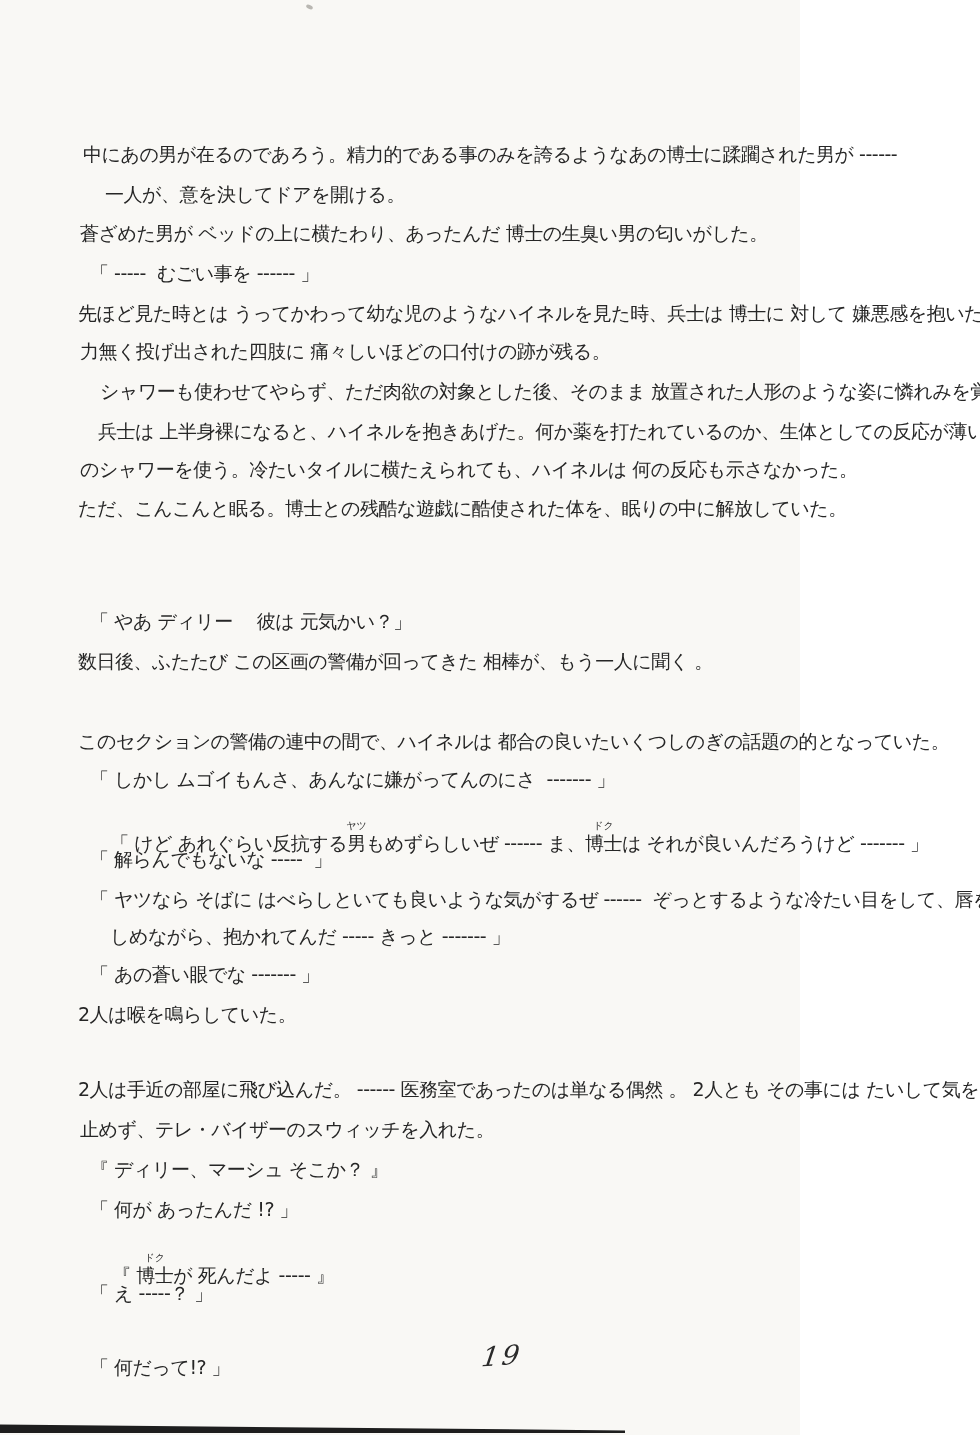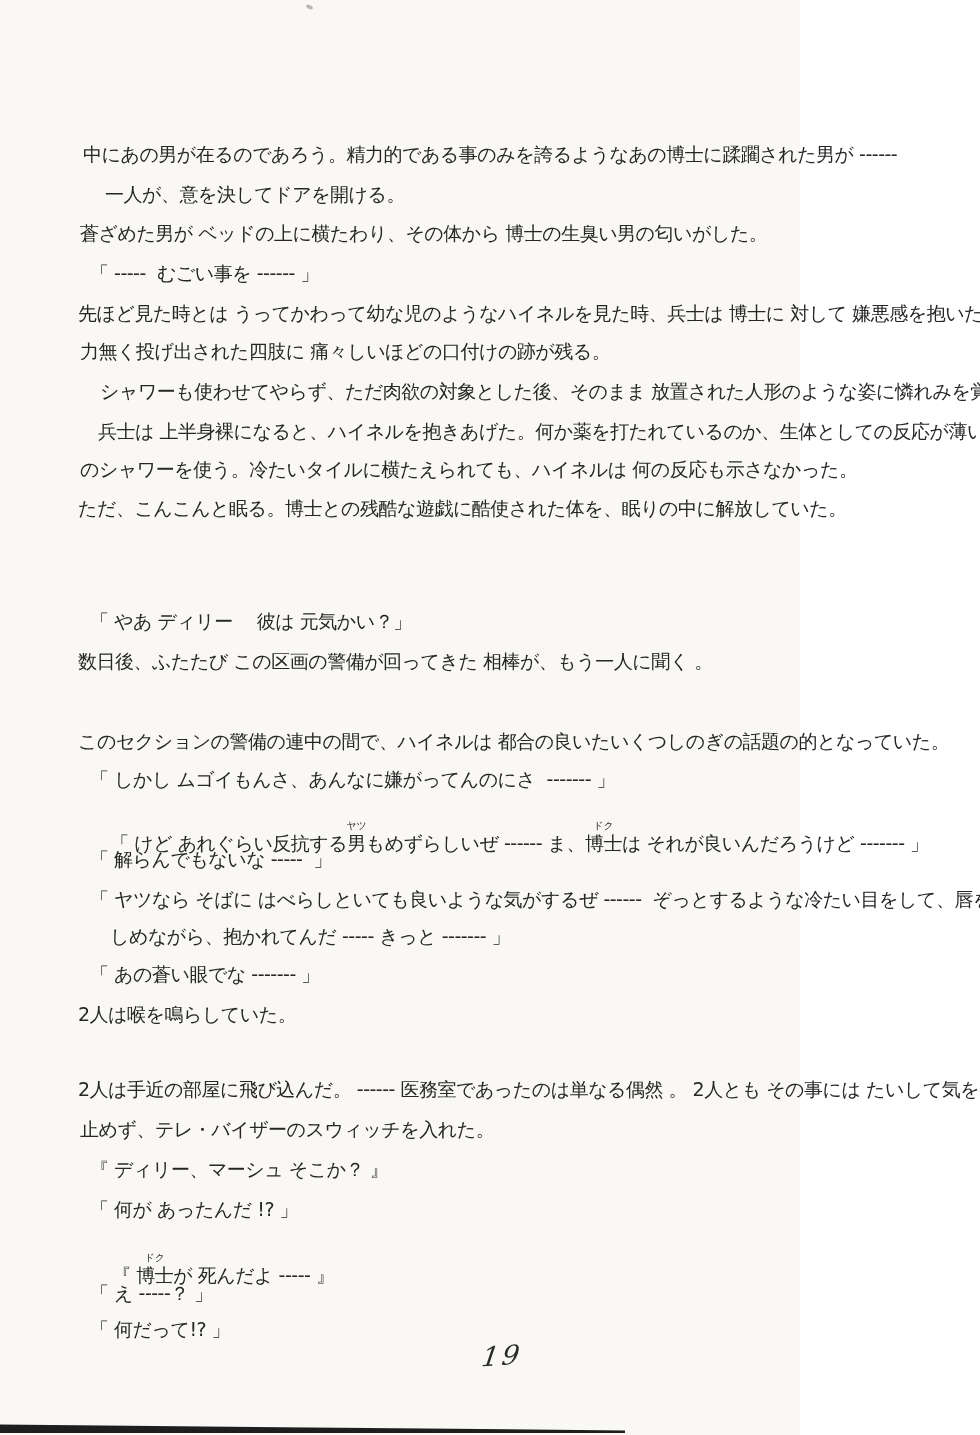--- a/index.html
+++ b/index.html
@@ -59,21 +59,21 @@
     transform: rotate(25deg);
   }
 </style>
 </head>
 <body>
 
 <div class="page">
 
   <div class="line" style="top:143px;left:83px">中にあの男が在るのであろう。精力的である事のみを誇るようなあの博士に蹂躙された男が ------</div>
   <div class="line" style="top:183px;left:105px">一人が、意を決してドアを開ける。</div>
-  <div class="line" style="top:222px;left:80px">蒼ざめた男が ベッドの上に横たわり、その体から 博士の生臭い男の匂いがした。</div>
+  <div class="line" style="top:222px;left:80px">蒼ざめた男が ベッドの上に横たわり、あったんだ 博士の生臭い男の匂いがした。</div>
   <div class="line" style="top:262px;left:90px">「 -----  むごい事を ------ 」</div>
   <div class="line" style="top:302px;left:78px">先ほど見た時とは うってかわって幼な児のようなハイネルを見た時、兵士は 博士に 対して 嫌悪感を抱いた。</div>
   <div class="line" style="top:340px;left:80px">力無く投げ出された四肢に 痛々しいほどの口付けの跡が残る。</div>
   <div class="line" style="top:380px;left:100px">シャワーも使わせてやらず、ただ肉欲の対象とした後、そのまま 放置された人形のような姿に憐れみを覚える。</div>
   <div class="line" style="top:420px;left:98px">兵士は 上半身裸になると、ハイネルを抱きあげた。何か薬を打たれているのか、生体としての反応が薄い。殺菌室</div>
   <div class="line" style="top:458px;left:80px">のシャワーを使う。冷たいタイルに横たえられても、ハイネルは 何の反応も示さなかった。</div>
   <div class="line" style="top:497px;left:78px">ただ、こんこんと眠る。博士との残酷な遊戯に酷使された体を、眠りの中に解放していた。</div>
 
   <div class="line" style="top:610px;left:90px">「 やあ ディリー　 彼は 元気かい？」</div>
   <div class="line" style="top:650px;left:78px">数日後、ふたたび この区画の警備が回ってきた 相棒が、もう一人に聞く 。</div>
@@ -92,20 +92,20 @@
   <div class="line" style="top:1078px;left:78px">2人は手近の部屋に飛び込んだ。 ------ 医務室であったのは単なる偶然 。 2人とも その事には たいして気を</div>
   <div class="line" style="top:1118px;left:80px">止めず、テレ・バイザーのスウィッチを入れた。</div>
   <div class="line" style="top:1158px;left:90px">『 ディリー、マーシュ そこか？ 』</div>
   <div class="line" style="top:1198px;left:90px">「 何が あったんだ !? 」</div>
 
   <div class="line" style="top:1240px;left:90px">
     <span>『 </span><span class="rb"><span class="rt">ドク</span><span>博士</span></span><span>が 死んだよ ----- 』</span>
   </div>
 
   <div class="line" style="top:1282px;left:90px">「 え -----？ 」</div>
-  <div class="line" style="top:1318px;left:90px">「 何だって!? 」</div>
+  <div class="line" style="top:1356px;left:90px">「 何だって!? 」</div>
 
   <div class="page-number">19</div>
 
   <div class="scan-speck"></div>
   <div class="scan-wedge"></div>
 
 </div>
 
 </body></html>

